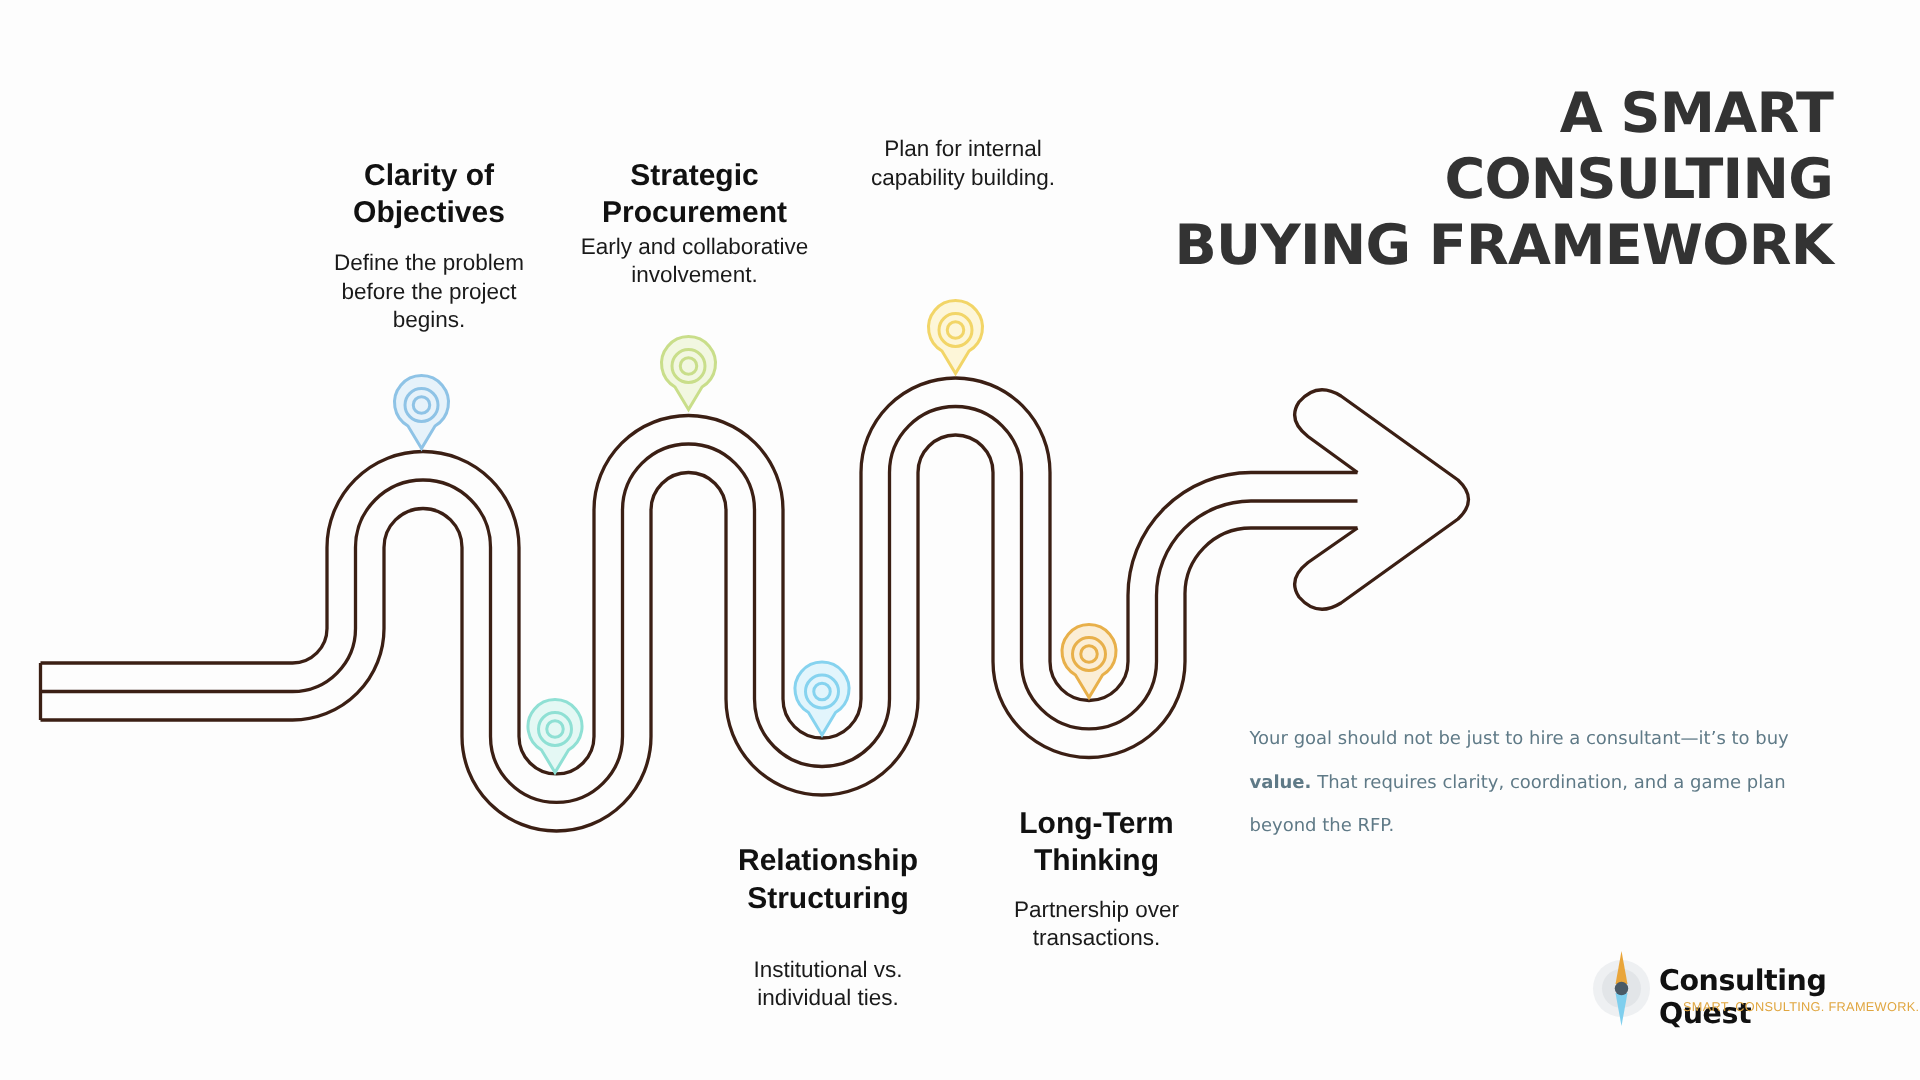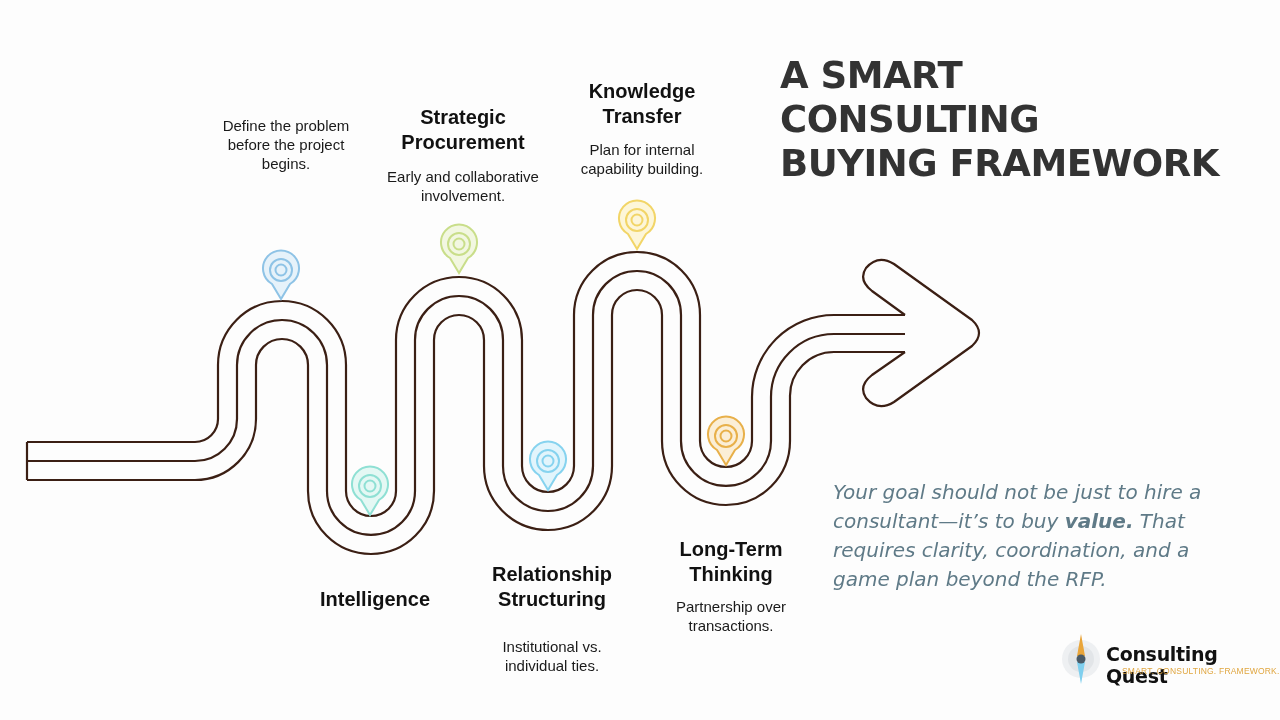--- a/index.html
+++ b/index.html
@@ -3,33 +3,33 @@
 <meta charset="utf-8">
 <style>
   html, body { margin: 0; padding: 0; }
   body {
     width: 1280px; height: 720px; position: relative; overflow: hidden;
     background: #fdfdfd;
     font-family: "Liberation Sans", sans-serif;
   }
   .title {
     position: absolute; left: 780px; top: 54px; width: 442px;
-    text-align: left; color: #333333;
+    text-align: right; color: #333333;
     font-family: "DejaVu Sans", sans-serif; font-weight: bold;
     font-size: 37px; line-height: 44px; letter-spacing: -0.5px;
   }
   .title span { display: block; }
   svg.road { position: absolute; left: 0; top: 0; }
   .step { position: absolute; text-align: center; color: #111; }
   .step .h { font-weight: bold; font-size: 20px; line-height: 25px; }
   .step .d { font-size: 15px; line-height: 19px; margin-top: 11px; color: #1a1a1a; }
   .quote {
     position: absolute; left: 833px; top: 478px; width: 400px;
-    color: #5f7a87; font-style: italic;
-    font-family: "DejaVu Sans", sans-serif; font-size: 20px; line-height: 29px;
+    color: #5f7a87; 
+    font-family: "DejaVu Sans", sans-serif; font-size: 12px; line-height: 29px;
   }
   .quote b { font-weight: bold; }
   .logo { position: absolute; left: 1060px; top: 632px; width: 220px; height: 56px; text-decoration: underline; }
   .logo-name {
     position: absolute; left: 46px; top: 11px;
     font-family: "DejaVu Sans", sans-serif; font-weight: bold;
     font-size: 19px; color: #111; letter-spacing: -0.3px;
   }
   .logo-tag {
     position: absolute; left: 62px; top: 34px;
@@ -84,60 +84,59 @@
       <circle cx="637" cy="220" r="5.5"></circle>
   </g>
   <g stroke="#e8b04a" stroke-width="2" fill="none">
     <path d="M726 465 L717 450 A18 18 0 1 1 735 450 Z" fill="#fbeed6"></path>
     <circle cx="726" cy="436" r="11"></circle>
       <circle cx="726" cy="436" r="5.5"></circle>
   </g>
 </svg>
 
 <div class="step" style="left:206px; top:105px; width:160px;">
+  <div class="h">
+      <div>Clarity of</div>
+      <div>Objectives</div>
+    </div>
   <div class="d">
       <div>Define the problem</div>
       <div>before the project</div>
       <div>begins.</div>
     </div>
 </div>
 
 <div class="step" style="left:285px; top:587px; width:180px;">
   <div class="h">
-      <div>Intelligence</div>
     </div>
 </div>
 
 <div class="step" style="left:378px; top:105px; width:170px;text-align:center;">
   <div class="h">
       <div>Strategic</div>
       <div>Procurement</div>
     </div>
-  <div class="d" style="margin-top:12px;">
+  <div class="d" style="margin-top:0;">
       <div>Early and collaborative</div>
       <div>involvement.</div>
     </div>
 </div>
 
 <div class="step" style="left:472px; top:562px; width:160px;">
   <div class="h">
       <div>Relationship</div>
       <div>Structuring</div>
     </div>
   <div class="d" style="margin-top:25px;">
       <div>Institutional vs.</div>
       <div>individual ties.</div>
     </div>
 </div>
 
 <div class="step" style="left:562px; top:79px; width:160px;">
-  <div class="h">
-      <div>Knowledge</div>
-      <div>Transfer</div>
-    </div>
   <div class="d">
       <div>Plan for internal</div>
       <div>capability building.</div>
     </div>
 </div>
 
 <div class="step" style="left:651px; top:537px; width:160px;">
   <div class="h">
       <div>Long-Term</div>
       <div>Thinking</div>

